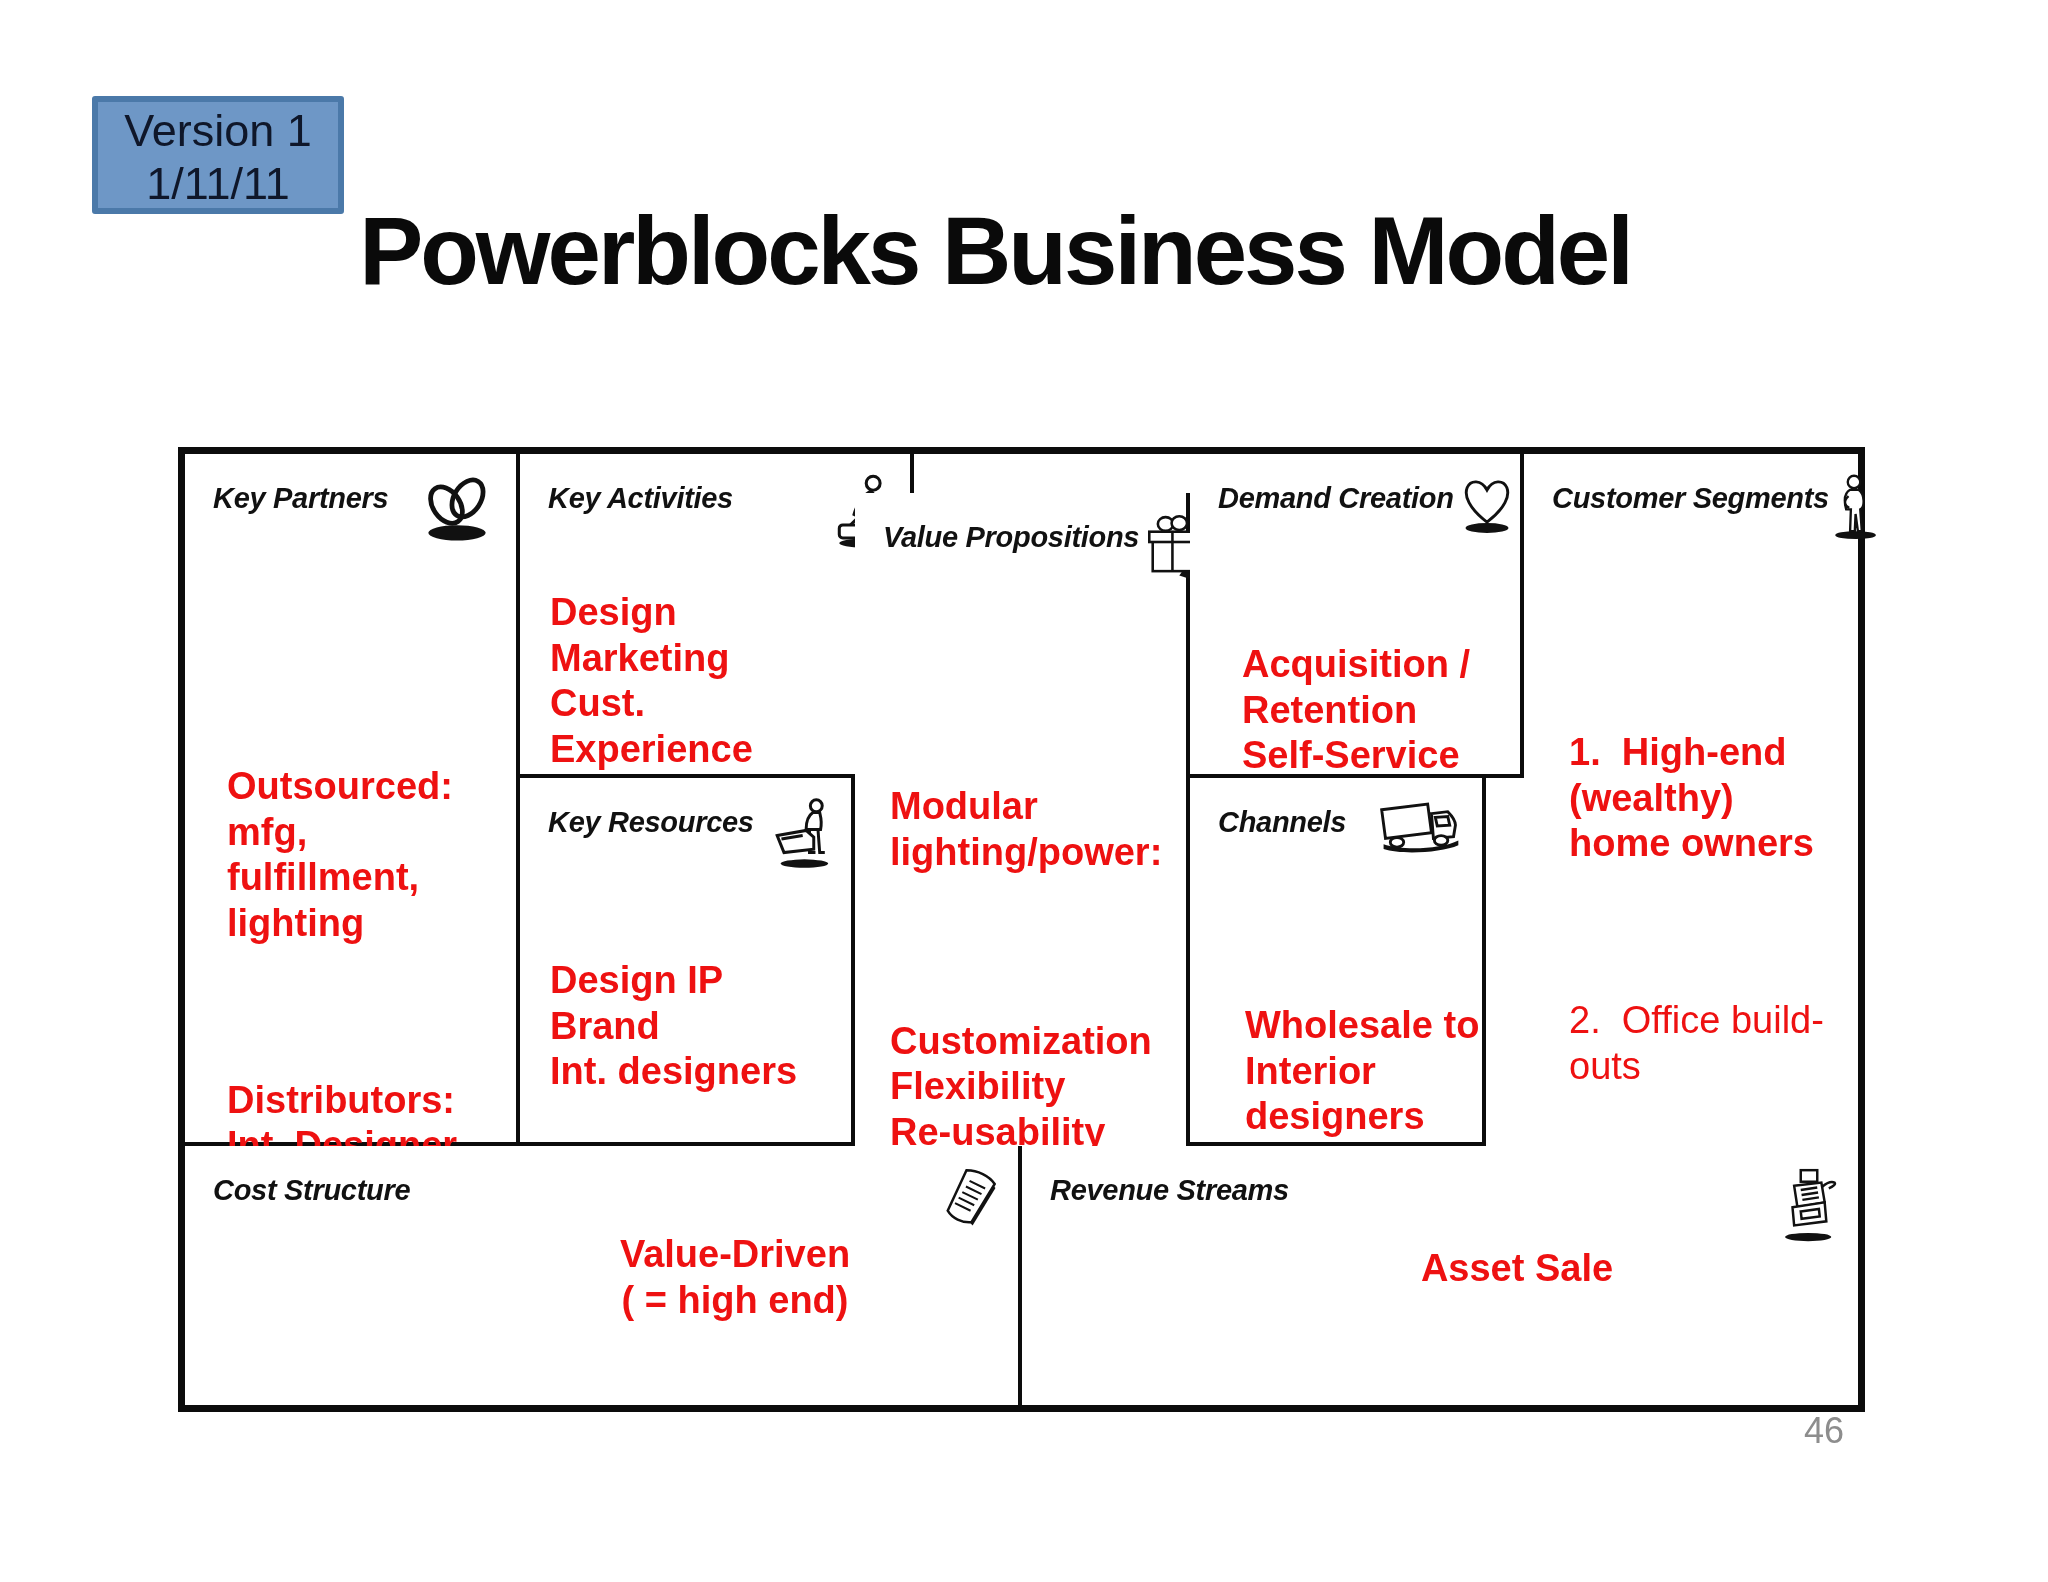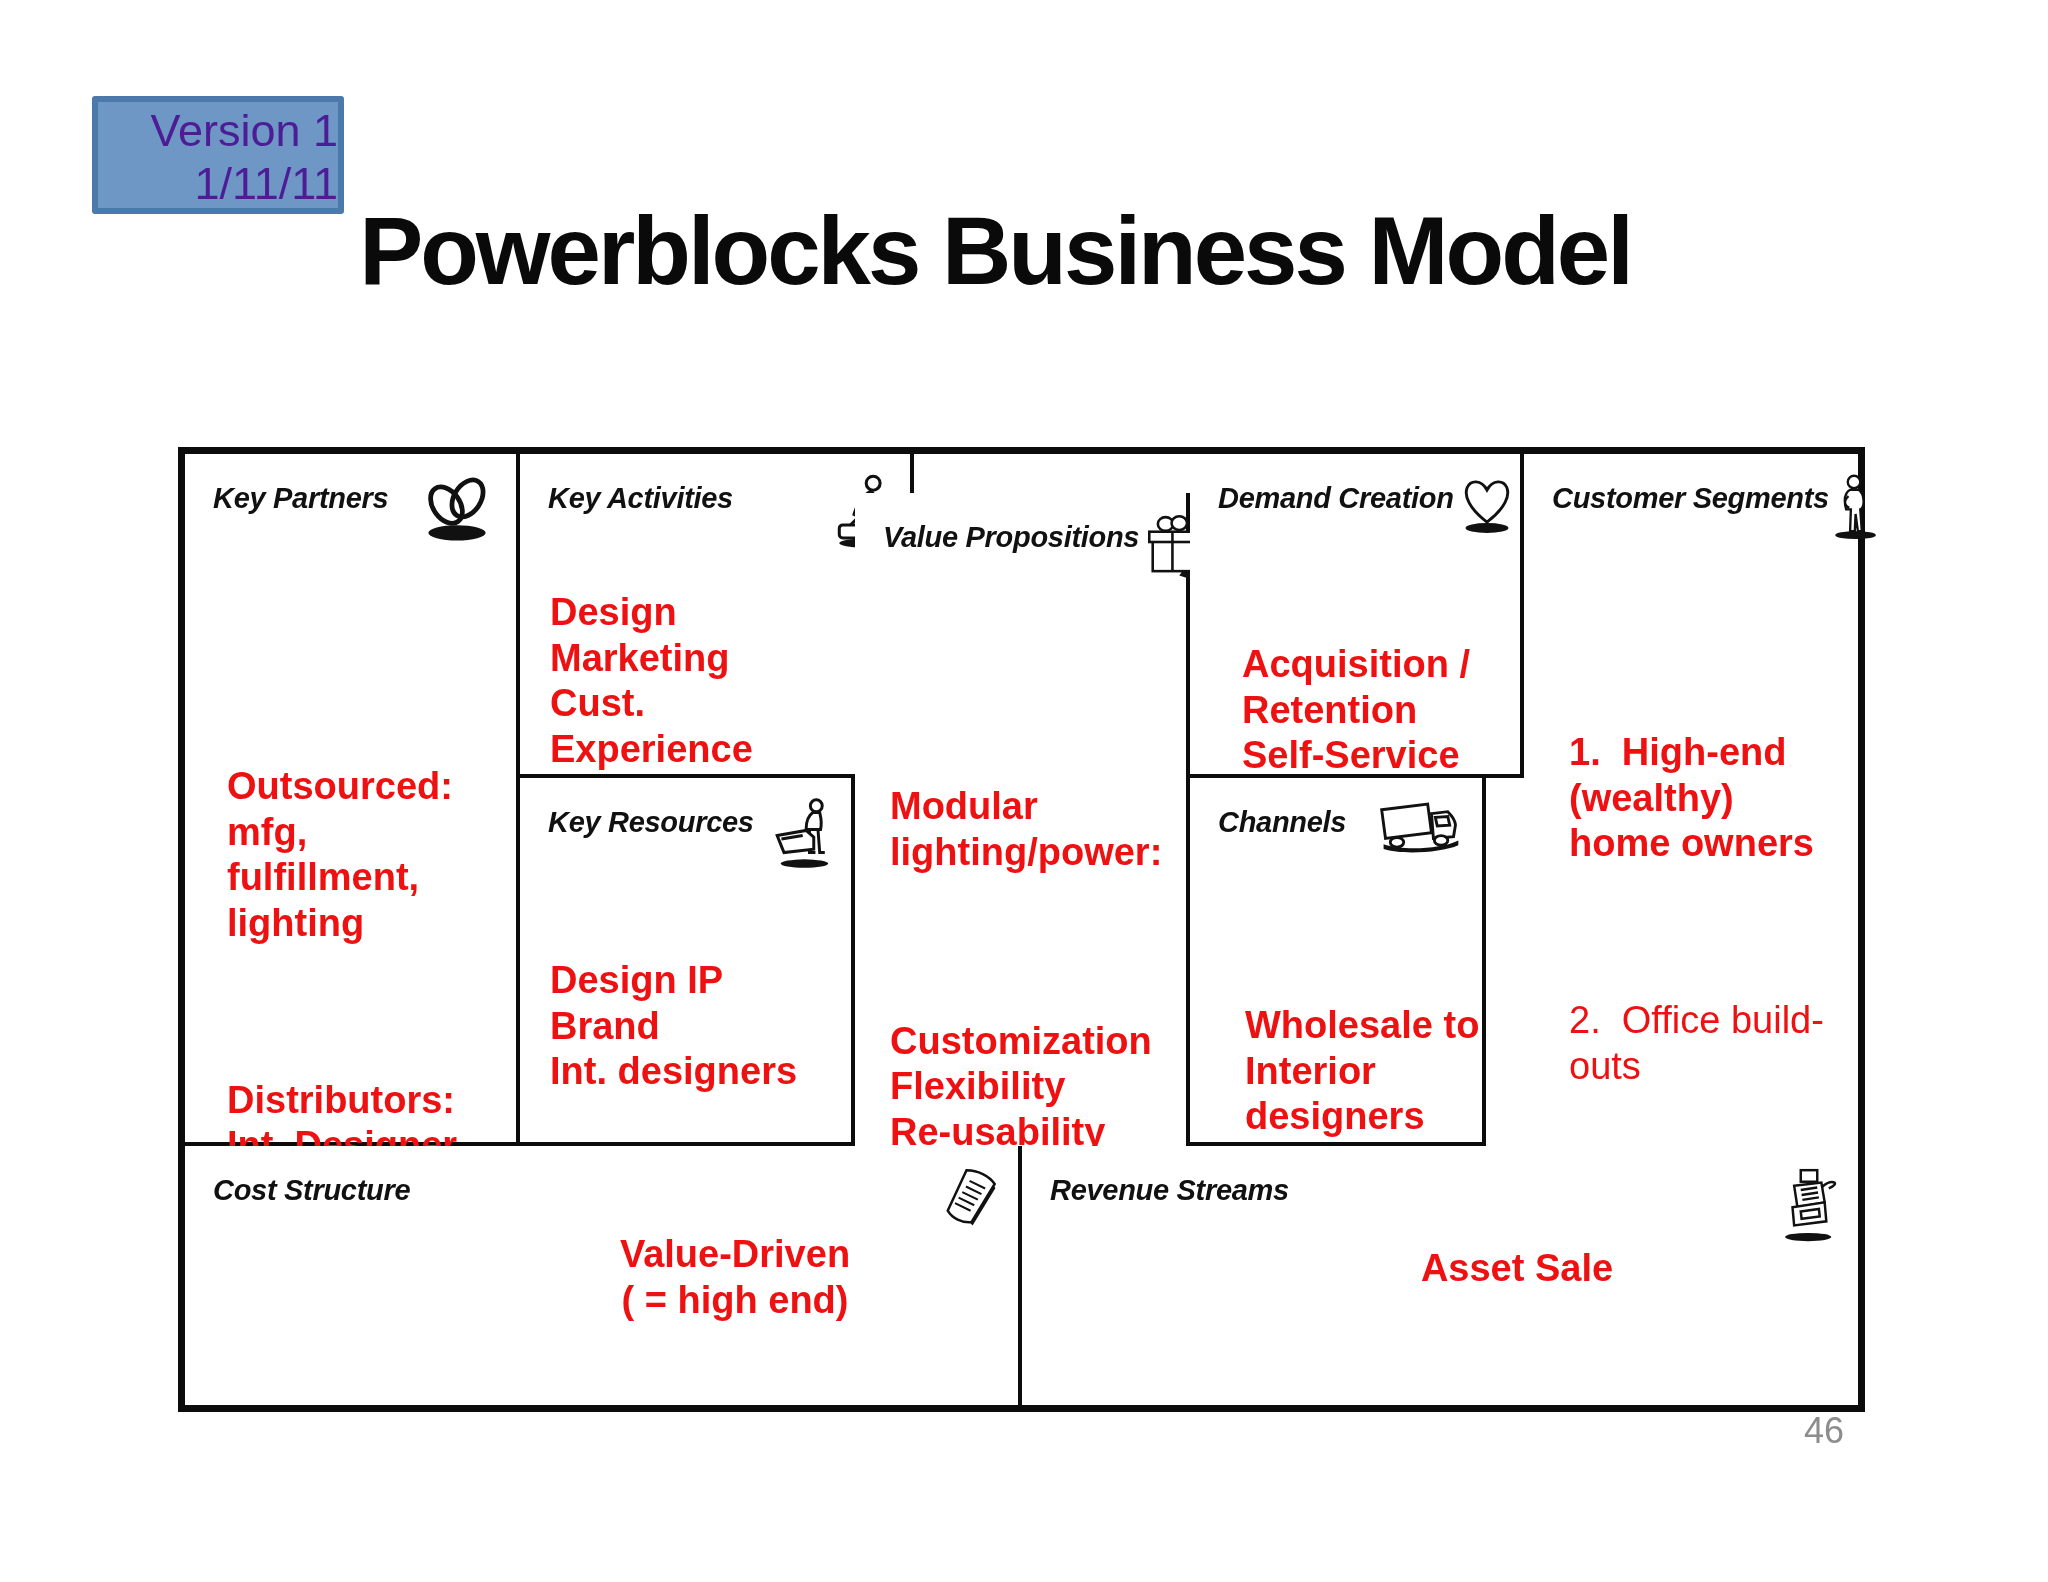--- a/index.html
+++ b/index.html
@@ -5,21 +5,21 @@
   * { margin:0; padding:0; box-sizing:border-box; }
   html,body { background:#ffffff; }
   #page {
     position:relative; width:2048px; height:1582px; background:#ffffff;
     font-family:"Liberation Sans", sans-serif; overflow:hidden;
   }
   
   .badge {
     position:absolute; left:92px; top:96px; width:252px; height:118px;
     background:#6e97c6; border:6px solid #4b79a9; border-radius:3px;
-    color:#4c1d95; text-align:right; font-size:45px; line-height:1.17;
+    color:#0f172a; text-align:center; font-size:45px; line-height:1.17;
     padding-top:3px;
   }
   
   .title {
     position:absolute; left:0; top:196px; width:1990px; text-align:center;
     font-size:96px; font-weight:bold; color:#0a0a0a; letter-spacing:-3px;
     white-space:nowrap;
   }
   
   .canvas {

